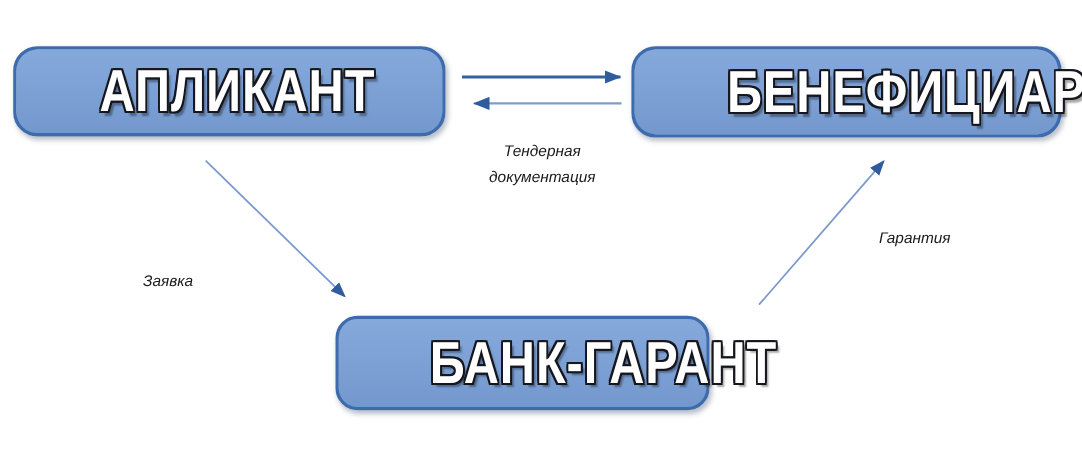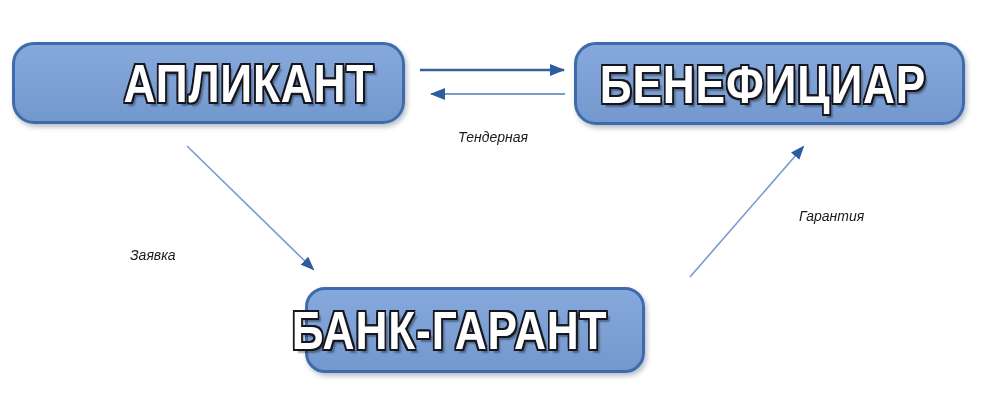--- a/index.html
+++ b/index.html
@@ -23,21 +23,22 @@
   }
   .node {
     position: absolute;
     box-sizing: border-box;
     border: 3px solid var(--node-border, #3e6bac);
     border-radius: 22px;
     background: linear-gradient(180deg, var(--node-fill-top, #86a9dc) 0%, var(--node-fill, #7ca0d4) 55%, var(--node-fill-bottom, #7398cd) 100%);
     box-shadow: 2px 3px 5px rgba(100,110,130,0.45);
     display: flex;
     align-items: center;
-    justify-content: flex-end;
+    justify-content: flex-start;
+    padding-left: 48px;
   }
   .node-label {
     display: inline-block;
     font-size: 54px;
     font-weight: bold;
     letter-spacing: 1px;
     white-space: nowrap;
     transform: scaleX(0.82);
     color: var(--node-text, #ffffff);
     text-shadow:
@@ -100,19 +101,20 @@
   <div class="node node-beneficiary">
     <span class="node-label">БЕНЕФИЦИАР</span>
   </div>
 
   <div class="node node-bank">
     <span class="node-label">БАНК-ГАРАНТ</span>
   </div>
 
   <div class="edge-label label-tender">
     <div>Тендерная</div>
+    <div>документация</div>
   </div>
 
   <div class="edge-label label-zayavka">Заявка</div>
 
   <div class="edge-label label-garantiya">Гарантия</div>
 
 </div>
 
 </body></html>

